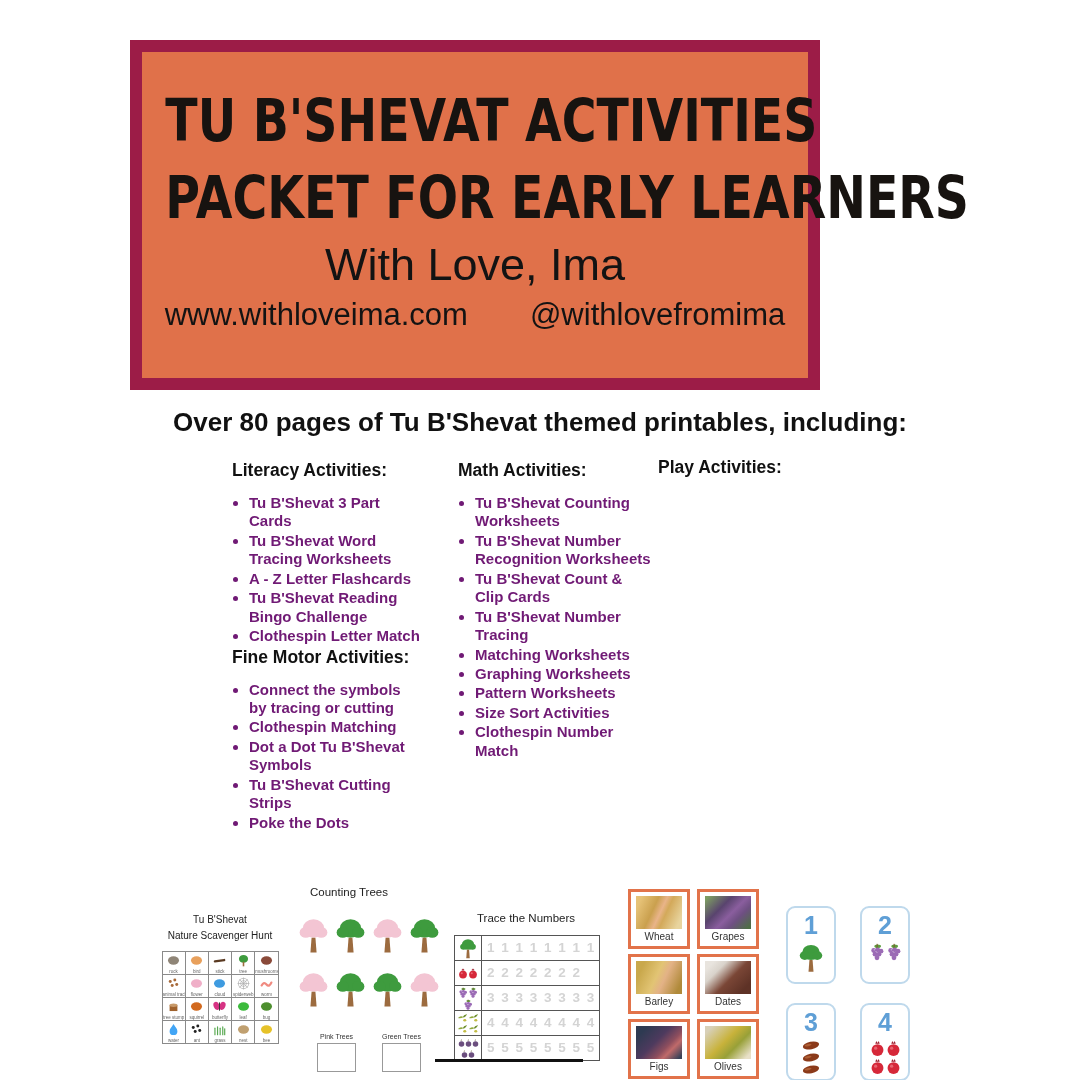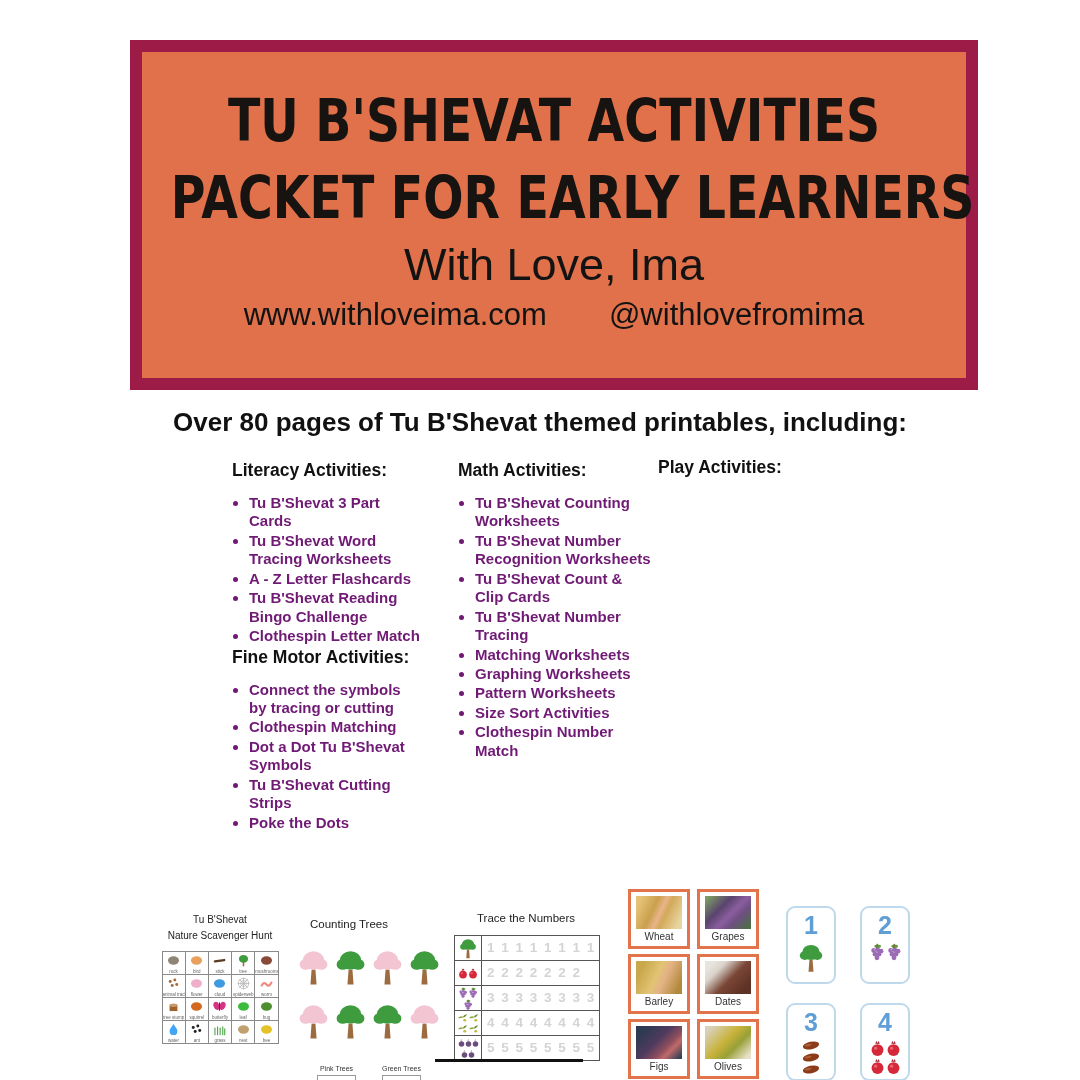--- a/index.html
+++ b/index.html
@@ -2,21 +2,21 @@
 <html><head>
 <meta charset="utf-8">
 <style>
   html,body{margin:0;padding:0;}
   body{
     width:1080px;height:1080px;position:relative;background:#ffffff;
     font-family:"Liberation Sans",sans-serif;color:#161616;overflow:hidden;
   }
   
   .banner{
-    position:absolute;left:130px;top:40px;width:848px;height:350px;
+    position:absolute;left:130px;top:40px;width:690px;height:350px;
     box-sizing:border-box;border:12px solid var(--banner-border,#9C1C47);
     background:var(--banner-bg,#E0714A);text-align:center;
   }
   .banner-title{
     font-family:"DejaVu Sans",sans-serif;font-weight:800;font-size:51px;
     color:#171310;letter-spacing:0px;line-height:1;white-space:nowrap;
     transform:scale(0.93,1.14);transform-origin:center;
   }
   .banner-title.line1{margin-top:44px;}
   .banner-title.line2{margin-top:26px;}
@@ -54,21 +54,21 @@
     height:23px;border-right:1px solid #8a8a8a;border-bottom:1px solid #8a8a8a;
     position:relative;display:flex;align-items:center;justify-content:center;
     box-sizing:border-box;padding-bottom:5px;
   }
   .scell svg{width:15px;height:13px;}
   .slabel{
     position:absolute;bottom:0;left:0;right:0;font-size:4.5px;color:#666;
     white-space:nowrap;overflow:hidden;
   }
   .count{position:absolute;left:298px;top:886px;width:142px;}
-  .count-title{font-size:11.5px;color:#222;margin-left:12px;margin-top:32px;}
+  .count-title{font-size:11.5px;color:#222;margin-left:12px;}
   .tree-row{display:flex;justify-content:center;gap:6px;}
   .tree-row.r1{margin-top:19px;}
   .tree-row.r2{margin-top:13px;}
   .tree-row svg{width:31px;height:37px;}
   .count-answers{display:flex;justify-content:center;gap:26px;margin-top:21px;}
   .ans{text-align:center;}
   .ans-label{font-size:7px;color:#333;}
   .ans-box{width:37px;height:27px;border:1px solid #999;margin-top:3px;background:#fff;}
   .trace{position:absolute;left:438px;top:912px;width:176px;}
   .trace-title{text-align:center;font-size:11.5px;color:#222;}

